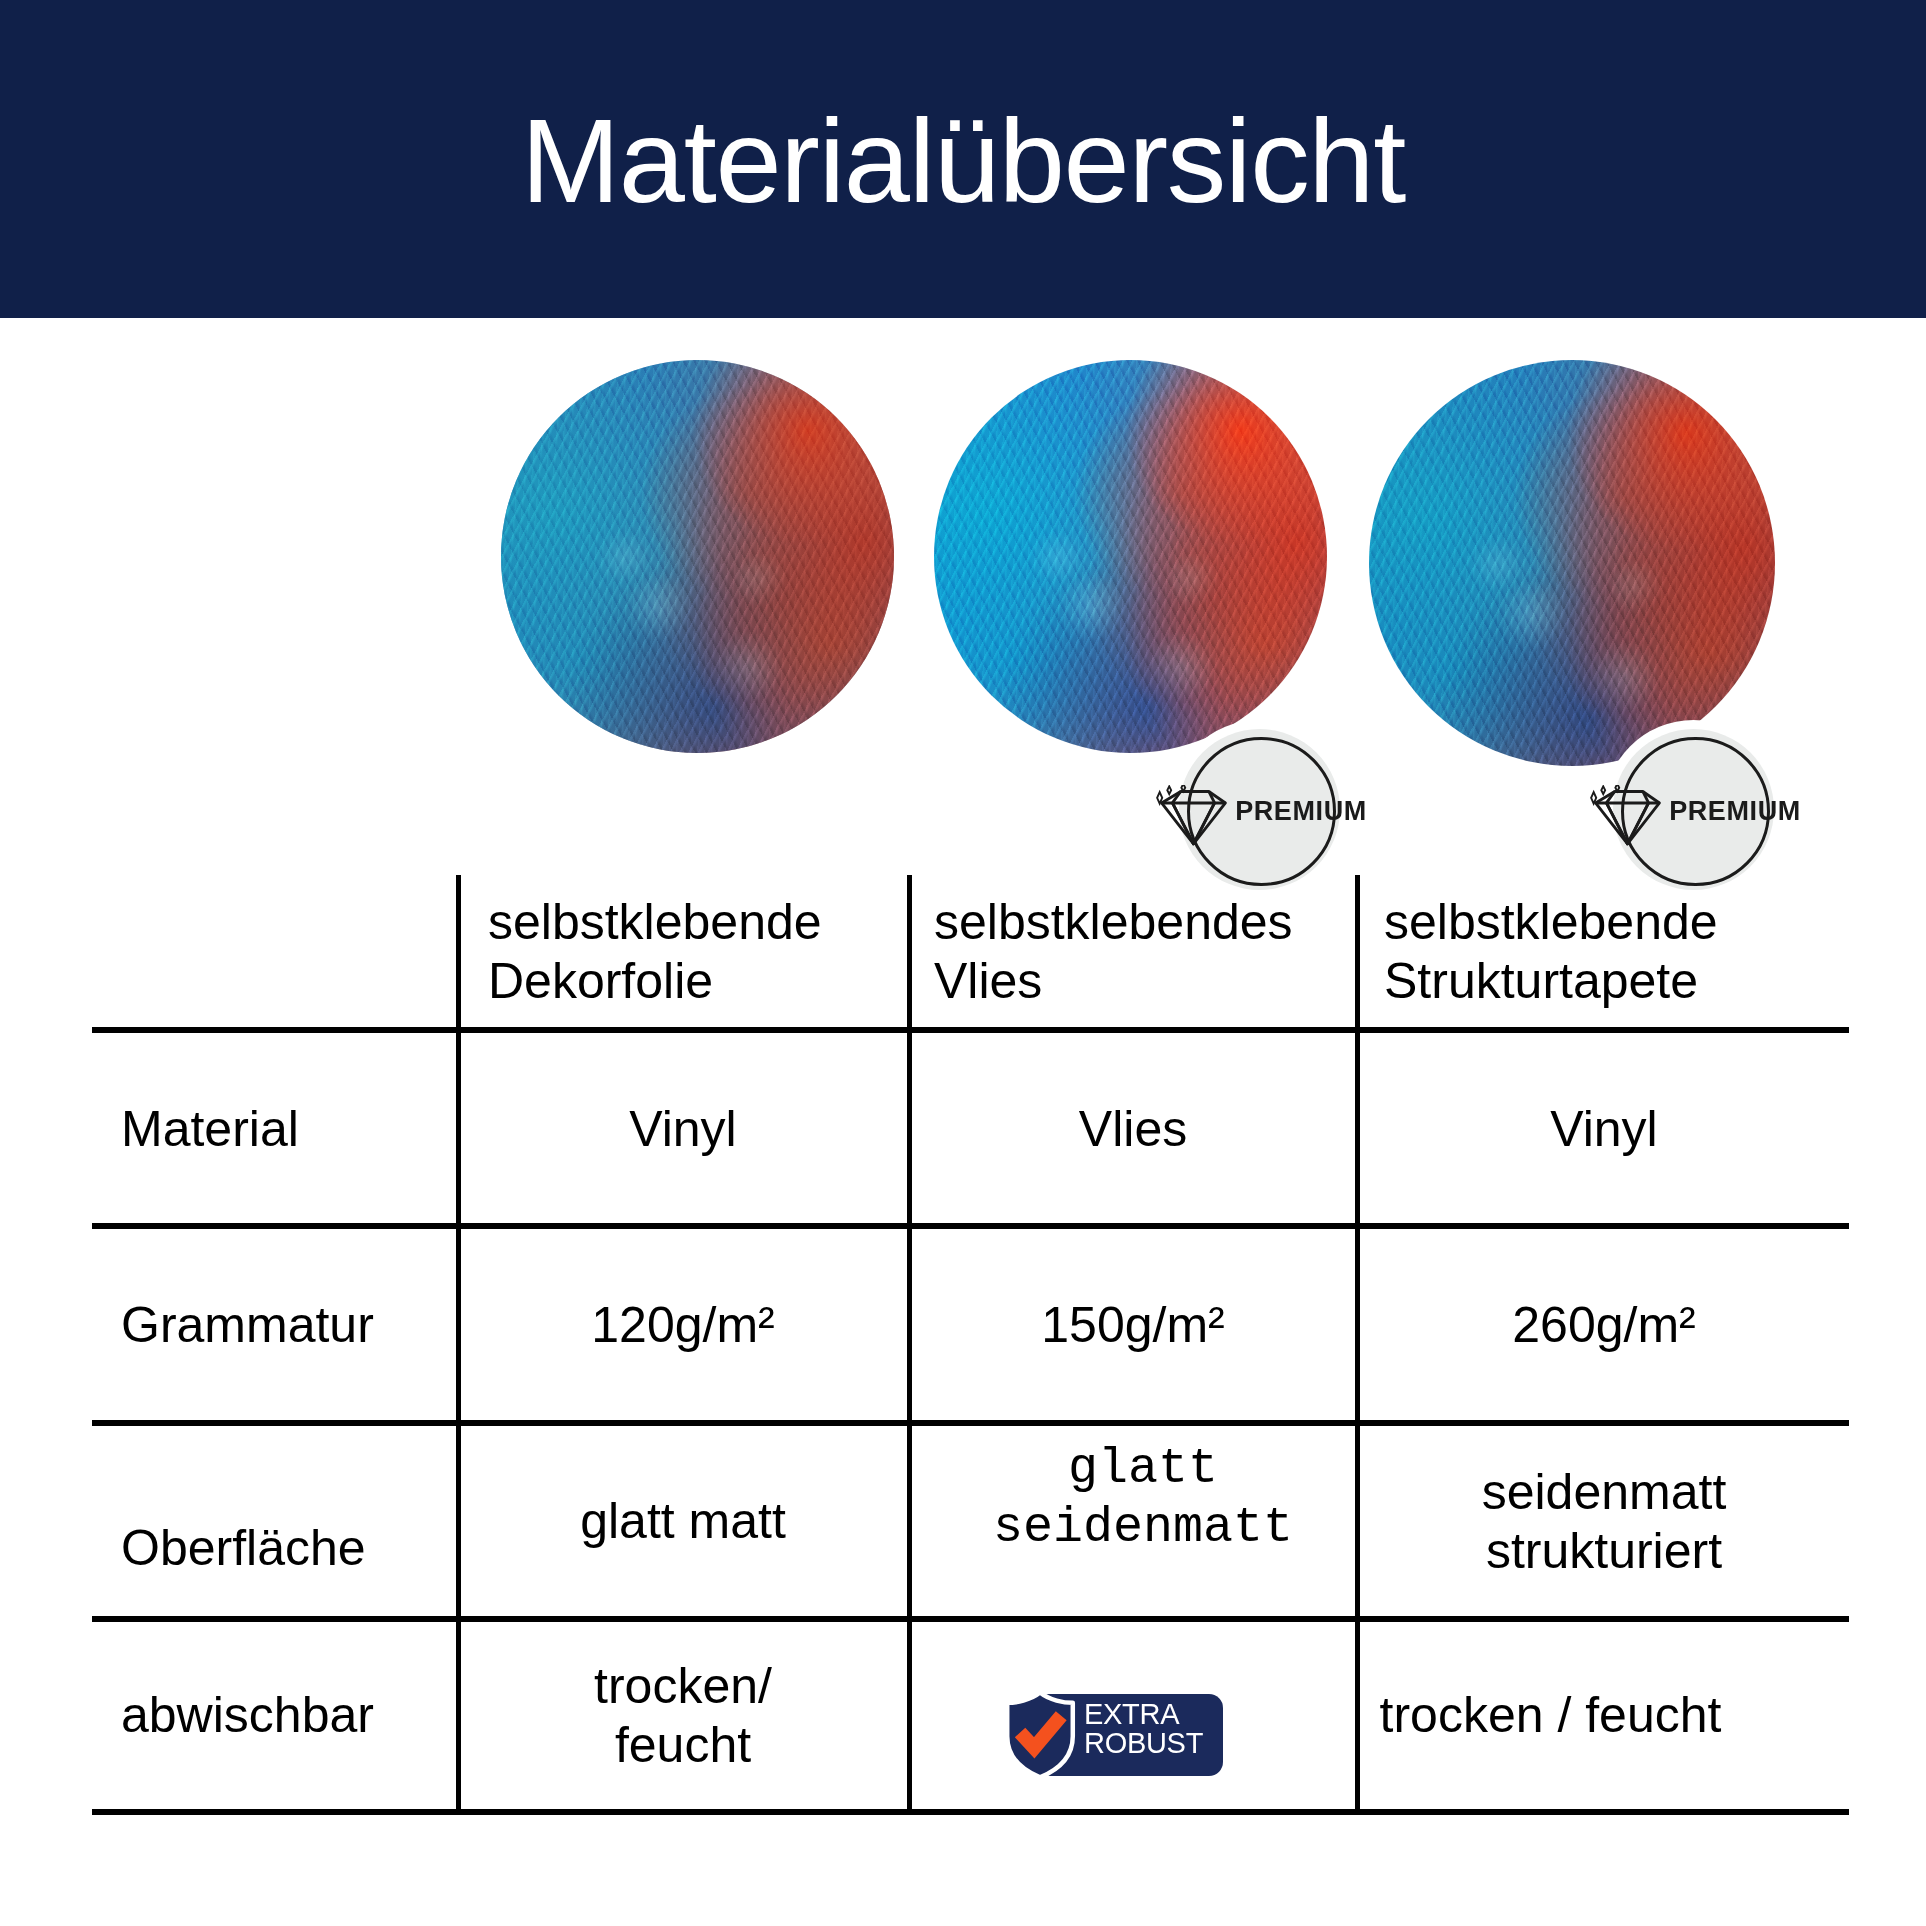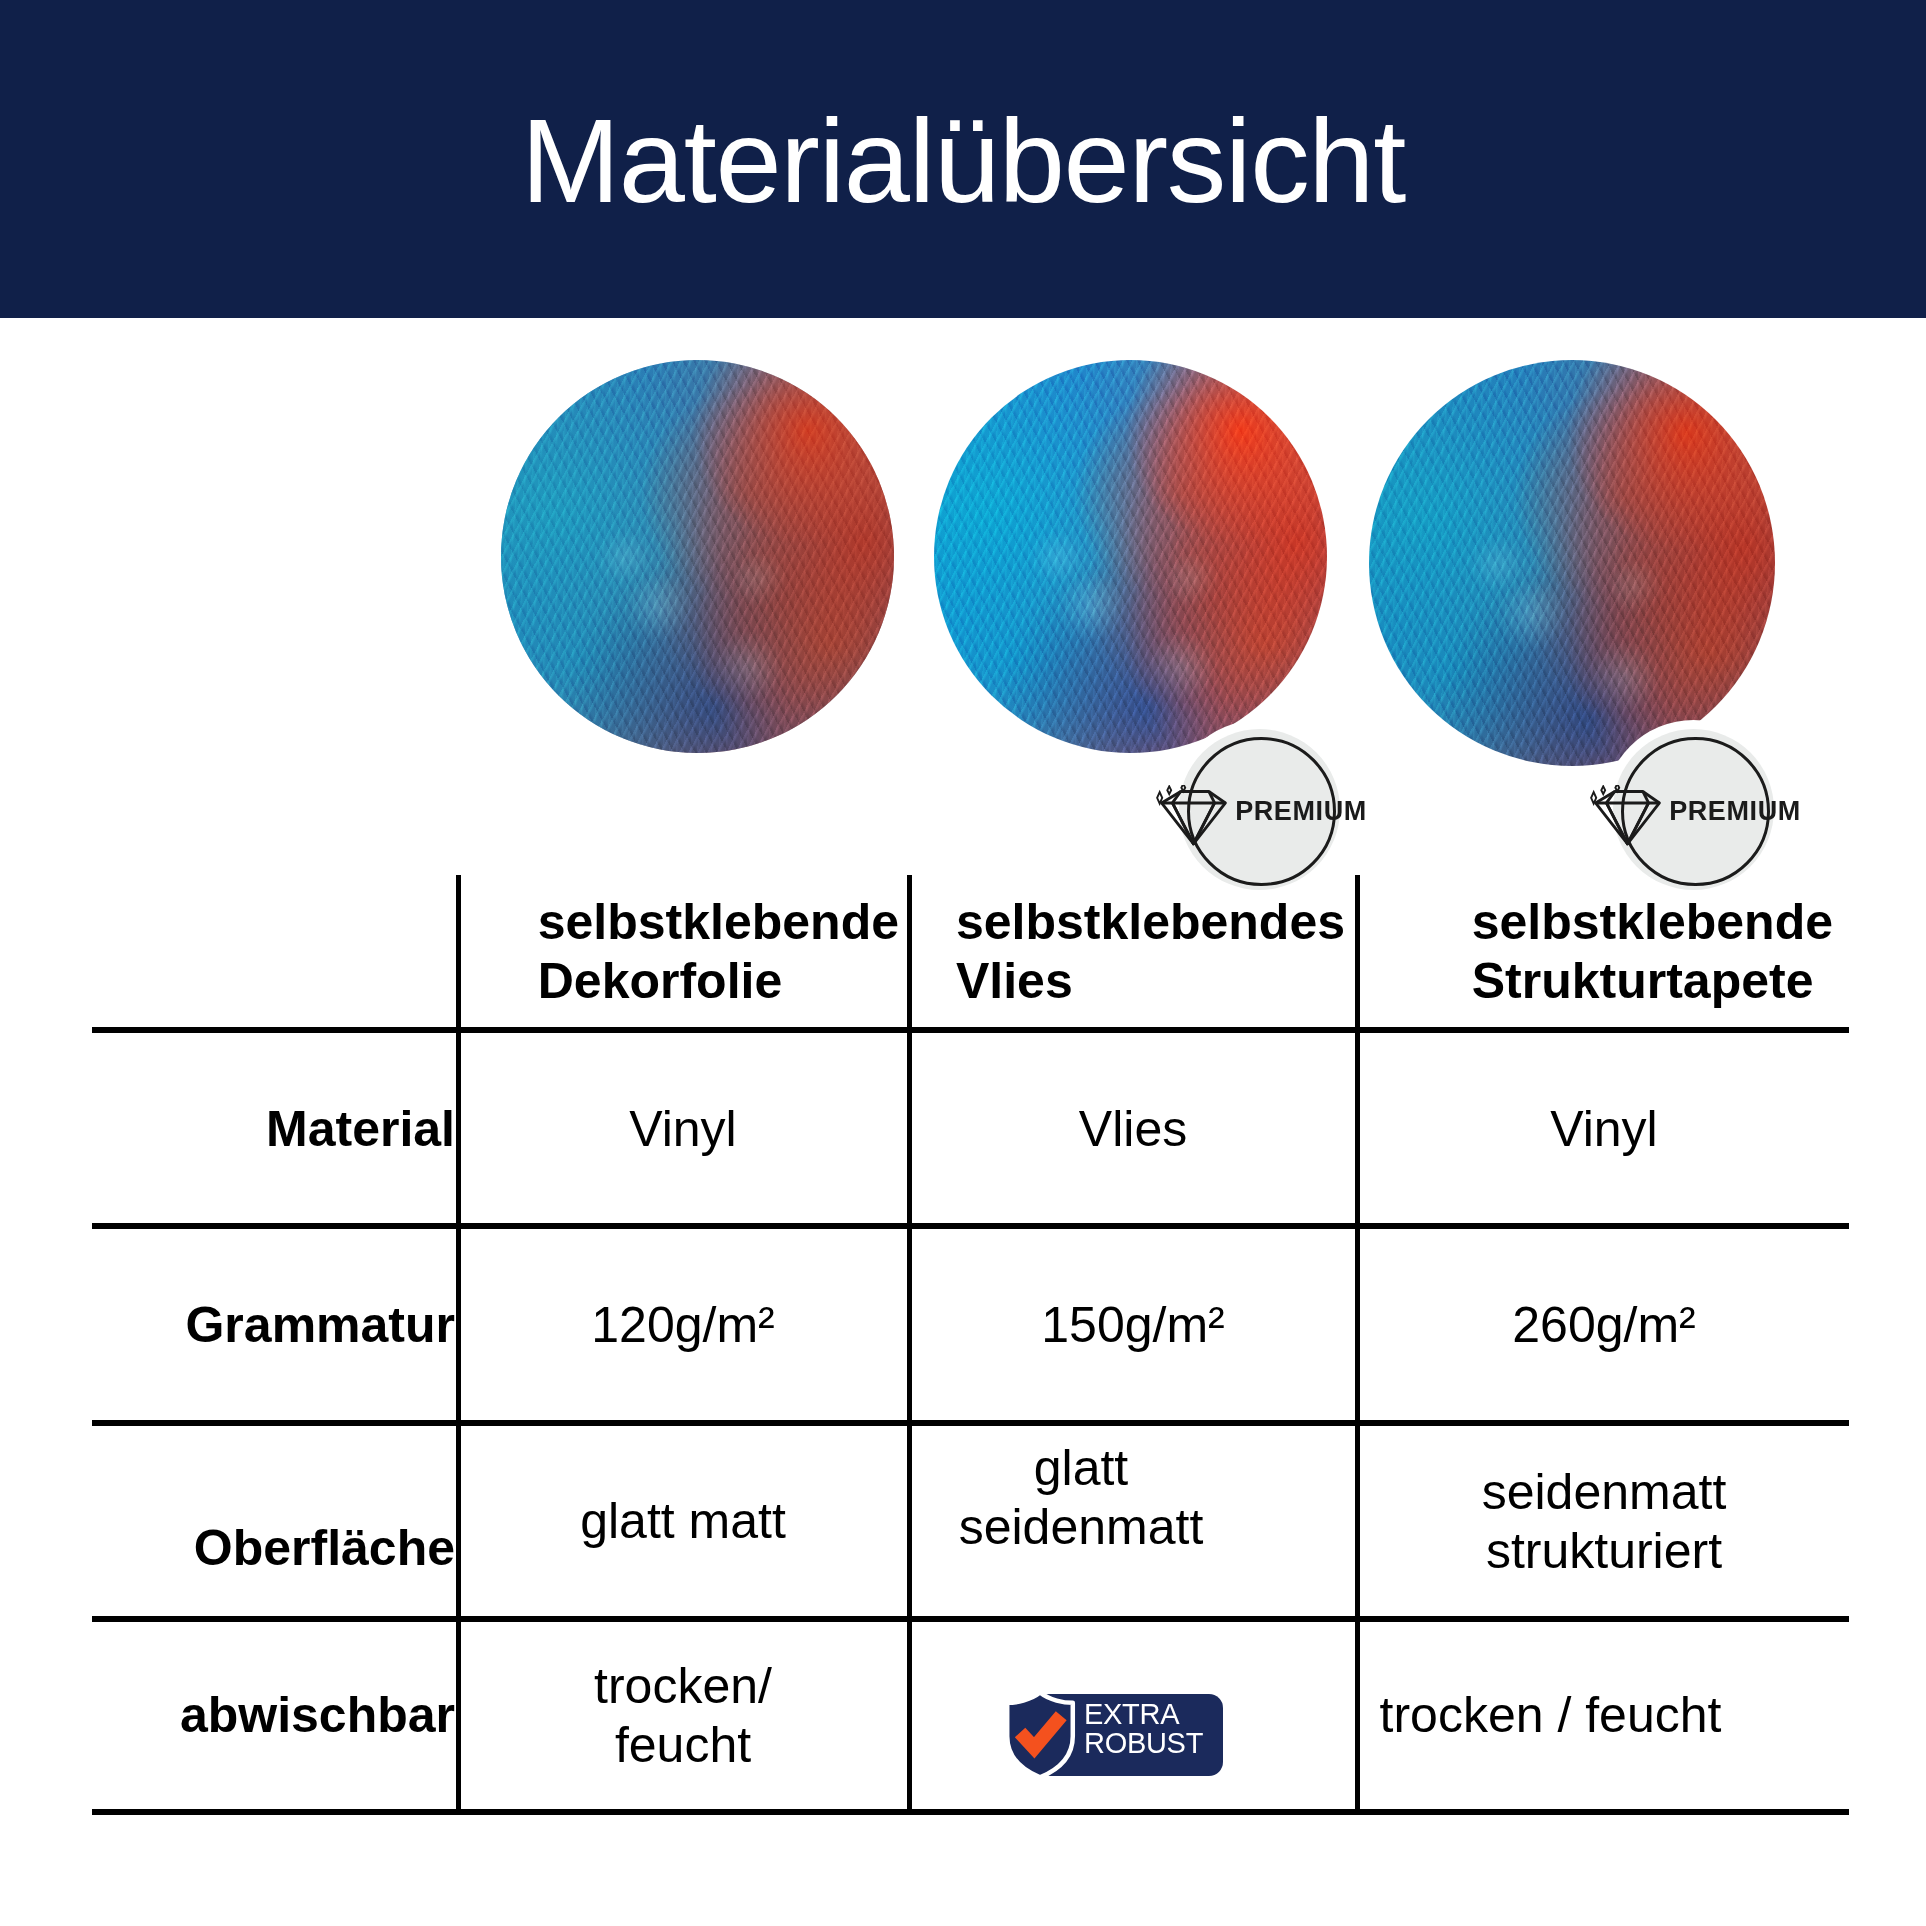--- a/index.html
+++ b/index.html
@@ -82,21 +82,21 @@
   .badge-1{left:1179px;top:369px;}
   .badge-2{left:1613px;top:369px;}
 
   
   .table{position:absolute;left:0;top:0;width:1926px;height:1926px;}
   .hline{position:absolute;background:#000000;height:5.8px;left:92px;width:1757px;}
   .vline{position:absolute;background:#000000;width:4.5px;}
 
   .cellbox{position:absolute;display:flex;align-items:center;color:#000000;font-size:50px;line-height:1.18;}
   .cellbox.center{justify-content:center;text-align:center;}
-  .cellbox.left{justify-content:flex-end;font-weight:bold;}
+  .cellbox.left{justify-content:flex-start;}
 
   
   .robust-badge{
     position:absolute;left:1002px;top:1690px;width:222px;height:90px;
   }
   .robust-plate{
     position:absolute;left:33px;top:3.9px;width:188px;height:82px;
     background:#1b2a5c;border-radius:14px;
   }
   .robust-shield{position:absolute;left:0px;top:0px;width:76px;height:90px;}
@@ -228,21 +228,21 @@
     <div class="cellbox center" style="left:1359px;top:1230px;width:490px;height:191px;">
       <span>260g/m²</span>
     </div>
 
     <div class="cellbox left" style="left:121px;top:1427px;width:334px;height:243px;">
       <span>Oberfläche</span>
     </div>
     <div class="cellbox center" style="left:460px;top:1427px;width:446px;height:189px;">
       <span>glatt matt</span>
     </div>
-    <div class="cellbox center" style="left:859px;top:1427px;width:444px;height:142px;">
+    <div class="cellbox center" style="left:921px;top:1427px;width:444px;height:142px;font-family:Liberation Mono, monospace;">
       <div>
         <div>glatt</div>
         <div>seidenmatt</div>
       </div>
     </div>
     <div class="cellbox center" style="left:1359px;top:1427px;width:490px;height:189px;">
       <div>
         <div>seidenmatt</div>
         <div>strukturiert</div>
       </div>

